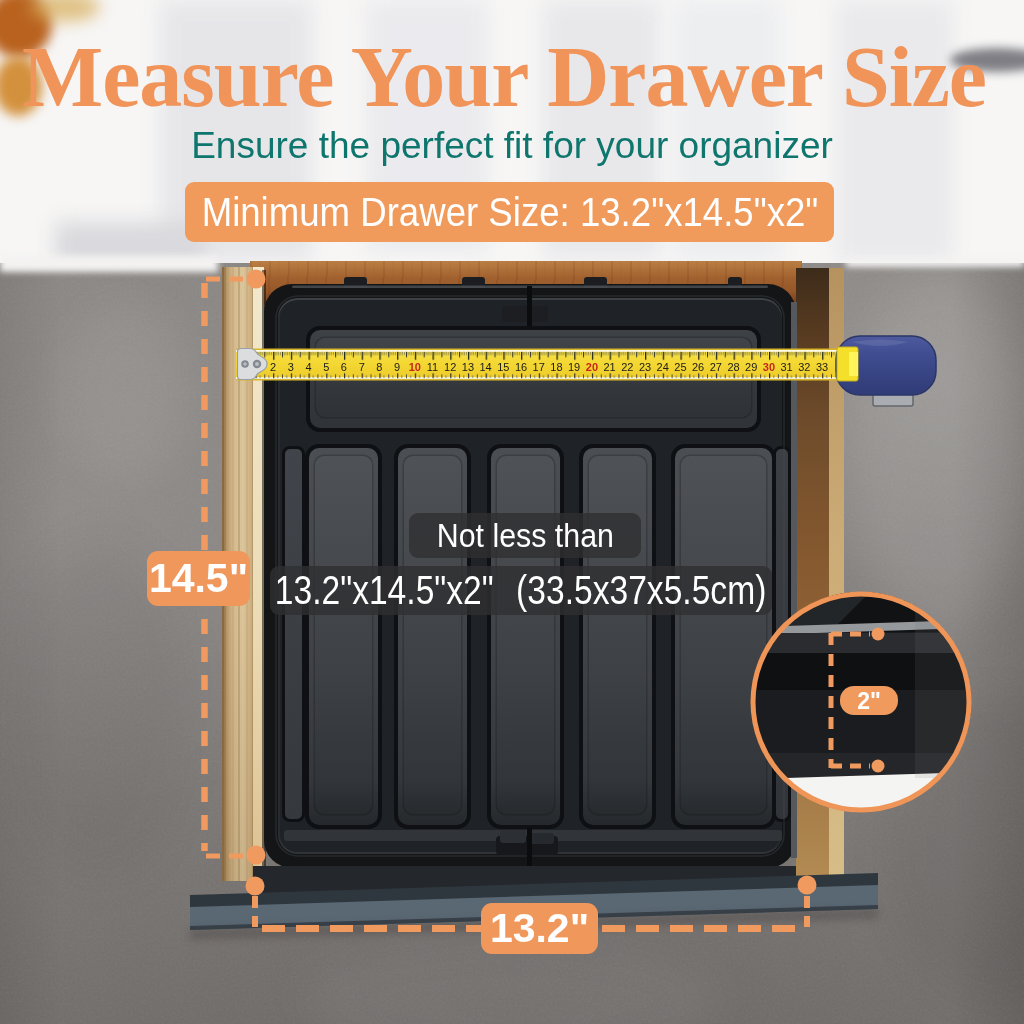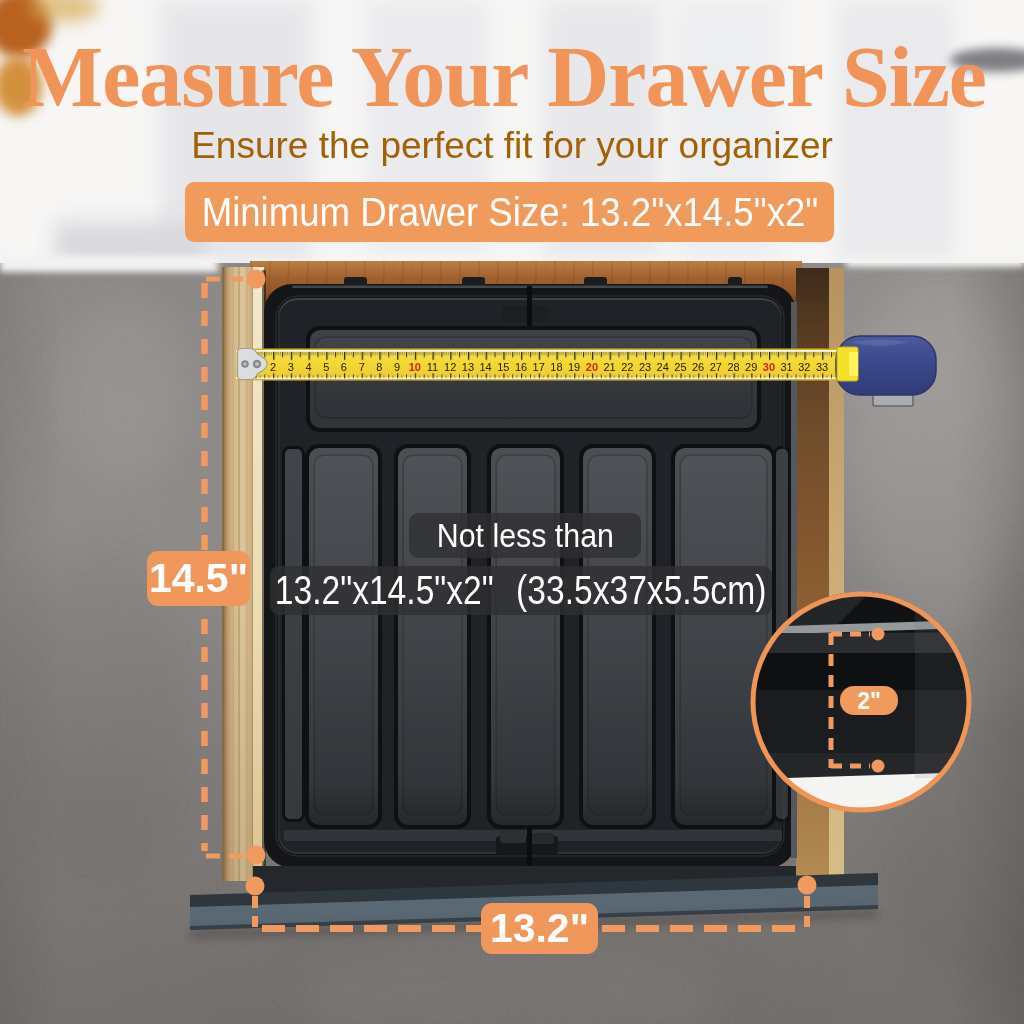--- a/index.html
+++ b/index.html
@@ -5,21 +5,21 @@
   html,body{margin:0;padding:0;}
   body{font-family:"Liberation Sans",sans-serif;}
   #stage{position:relative;width:1024px;height:1024px;overflow:hidden;background:#f7f6f5;}
   .abs{position:absolute;}
   
   .strip{position:absolute;top:0;filter:blur(10px);opacity:0.85;}
   #title{position:absolute;left:-8px;top:27px;width:1024px;text-align:center;
     font-family:"Liberation Serif",serif;font-weight:bold;font-size:86px;
     color:#f0945a;letter-spacing:-1px;white-space:nowrap;}
   #subtitle{position:absolute;left:0;top:125px;width:1024px;text-align:center;
-    font-size:37px;color:#a16207;}
+    font-size:37px;color:#0f766e;}
   #pill{position:absolute;left:185px;top:182px;width:649px;height:60px;border-radius:9px;
     background:#f09a5c;}
   
   #graybg{position:absolute;left:0;top:263px;width:1024px;height:761px;
     background:
       linear-gradient(90deg, rgba(30,28,26,0.10) 0%, rgba(0,0,0,0) 6%, rgba(0,0,0,0) 93%, rgba(30,28,26,0.16) 100%),
       radial-gradient(420px 300px at 940px 120px, rgba(255,255,255,0.10), rgba(255,255,255,0) 70%),
       radial-gradient(500px 420px at 80px 260px, rgba(255,255,255,0.07), rgba(255,255,255,0) 70%),
       radial-gradient(600px 500px at 520px 700px, rgba(0,0,0,0.05), rgba(0,0,0,0) 75%),
       linear-gradient(180deg,#8a8683 0%, #868280 38%, #7c7876 70%, #716d6b 100%);}

